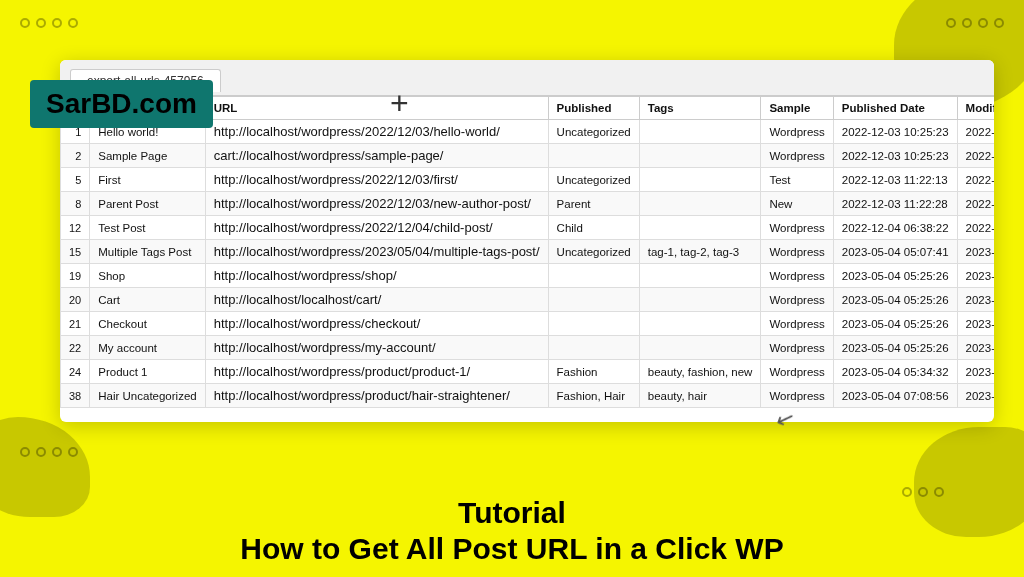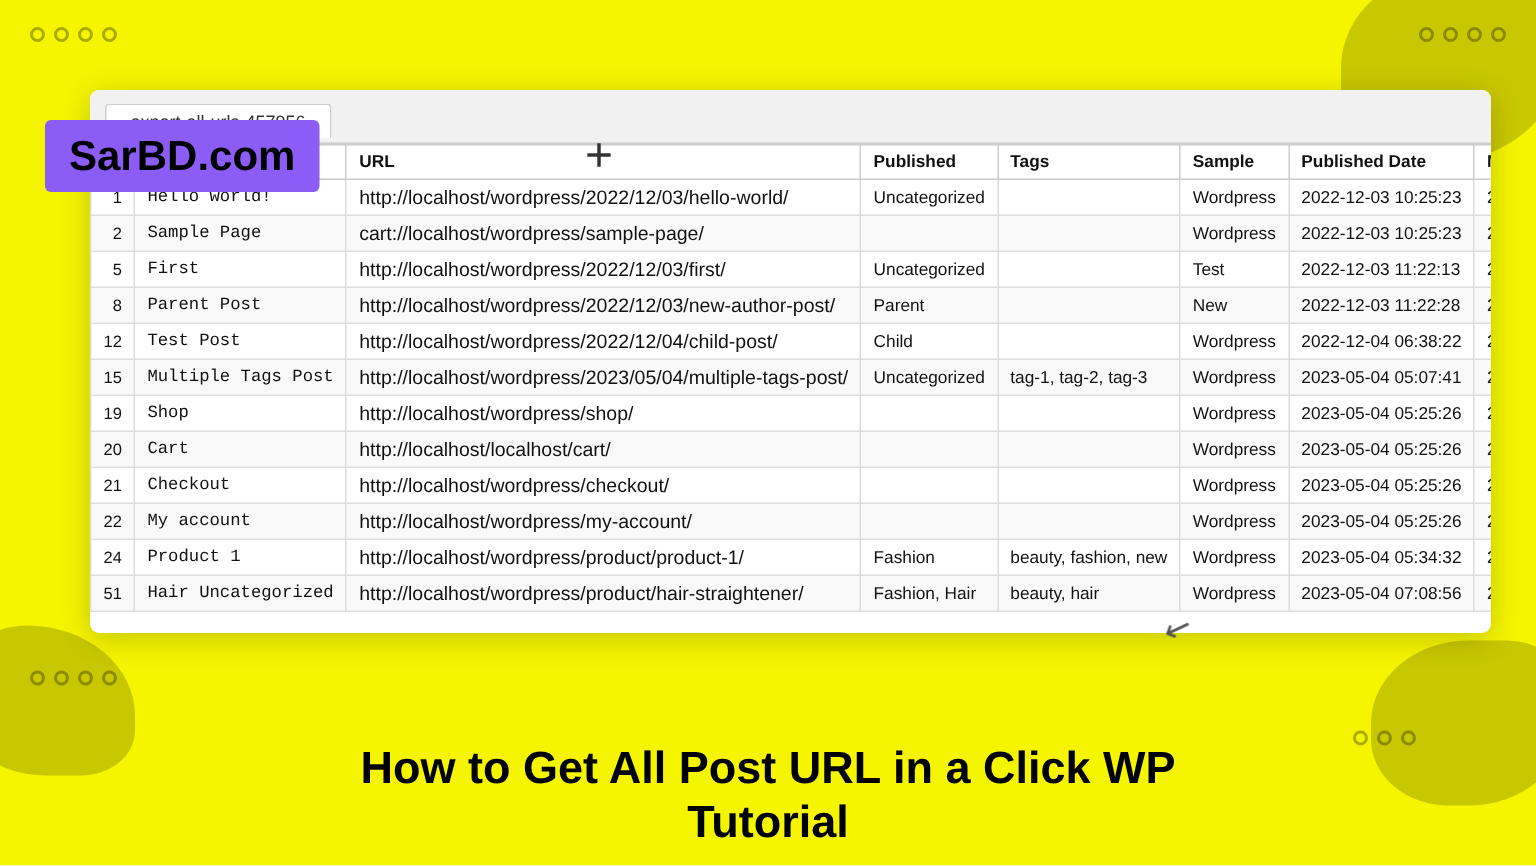--- a/index.html
+++ b/index.html
@@ -85,21 +85,21 @@
       width: 130px; height: 110px;
       background: #c8c800;
       border-radius: 50% 30% 50% 40%;
       z-index: 1;
     }
 
     
     .logo {
       position: absolute;
       top: 80px; left: 30px;
-      background: #8b5cf6;
+      background: #0f766e;
       padding: 8px 16px;
       z-index: 10;
       border-radius: 4px;
     }
     .logo span {
       font-size: 28px;
       font-weight: 900;
       color: #000;
     }
 
@@ -173,21 +173,20 @@
     }
     .row-num {
       text-align: right;
       color: #555;
       width: 24px;
       font-size: 11px;
     }
     .col-title {
       font-weight: 500;
       min-width: 100px;
-      font-family: Liberation Mono, monospace;
     }
     .col-url {
       color: #1a0dab;
       font-size: 13px;
     }
     .col-cat { min-width: 80px; }
     .col-tags { min-width: 90px; }
     .col-author { min-width: 60px; }
     .col-pub { min-width: 120px; }
     .col-mod { min-width: 120px; }
@@ -378,32 +377,32 @@
       <td class="row-num">24</td>
       <td class="col-title">Product 1</td>
       <td class="col-url">http://localhost/wordpress/product/product-1/</td>
       <td class="col-cat">Fashion</td>
       <td class="col-tags">beauty, fashion, new</td>
       <td class="col-author">Wordpress</td>
       <td class="col-pub">2023-05-04 05:34:32</td>
       <td class="col-mod">2023-05-04 05:36:50</td>
     </tr>
           <tr>
-      <td class="row-num">51</td>
+      <td class="row-num">38</td>
       <td class="col-title">Hair Uncategorized</td>
       <td class="col-url">http://localhost/wordpress/product/hair-straightener/</td>
       <td class="col-cat">Fashion, Hair</td>
       <td class="col-tags">beauty, hair</td>
       <td class="col-author">Wordpress</td>
       <td class="col-pub">2023-05-04 07:08:56</td>
       <td class="col-mod">2023-05-04 07:11:20</td>
     </tr>
         </tbody>
     </table>
   </div>
 </div>
 
 <div class="arrow-deco">↙</div>
 
 <div class="bottom-text">
+  <div class="bottom-title">Tutorial</div>
   <div class="bottom-title">How to Get All Post URL in a Click WP</div>
-  <div class="bottom-title">Tutorial</div>
 </div>
 
 </body></html>

